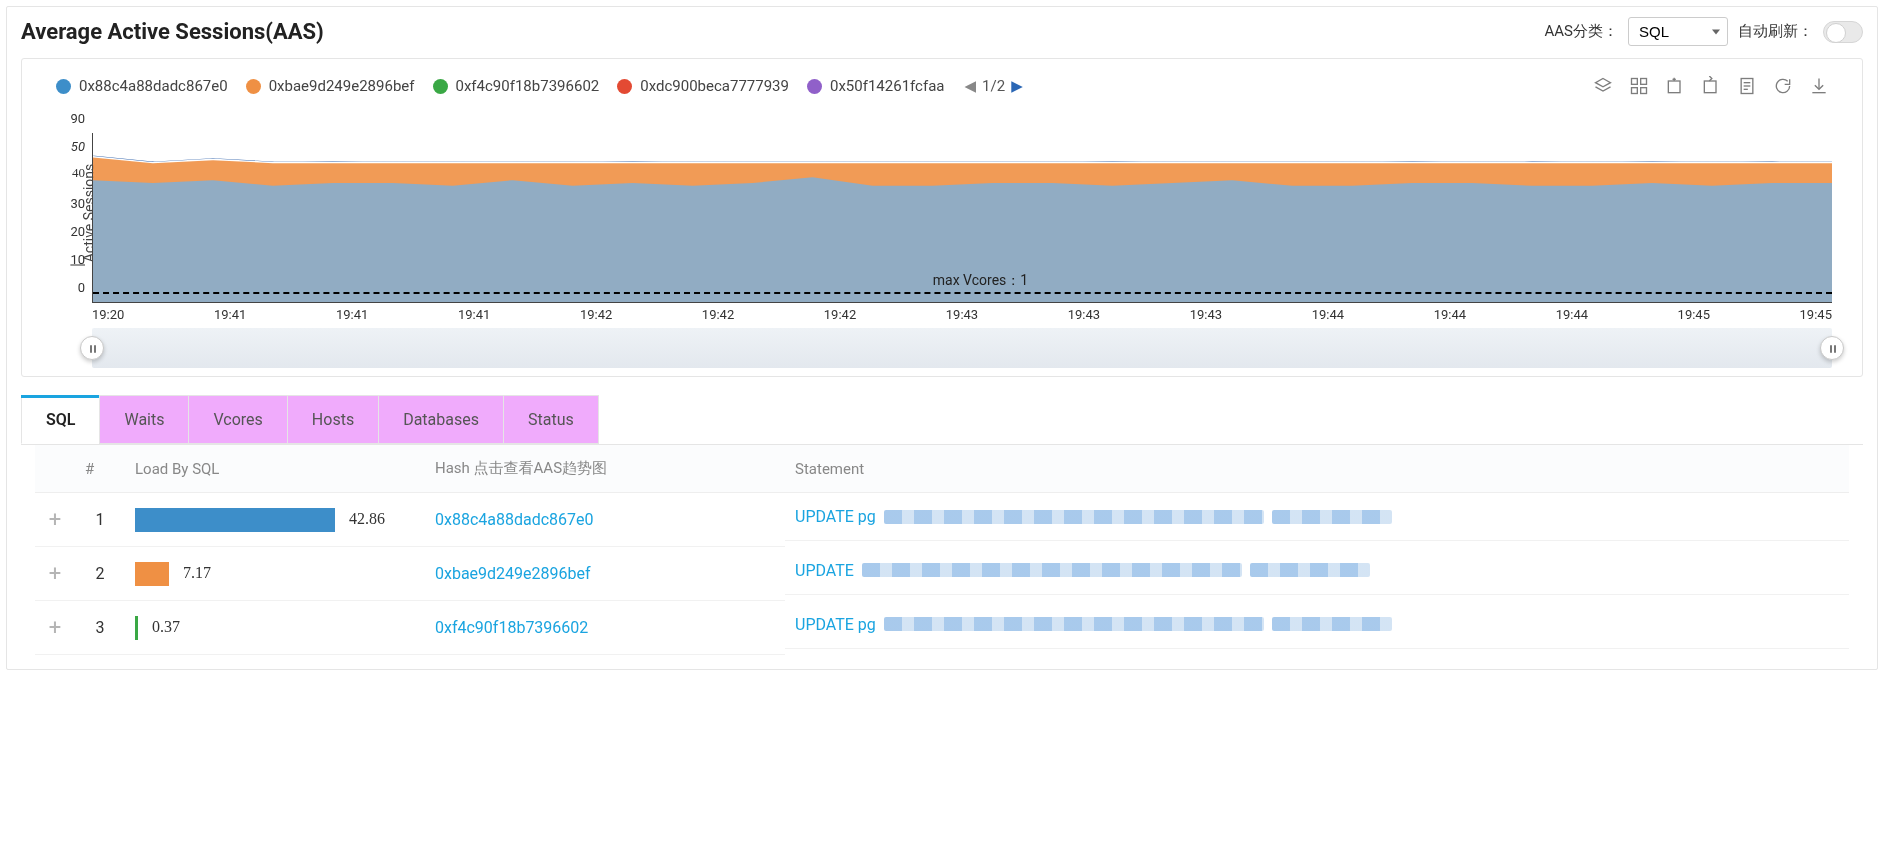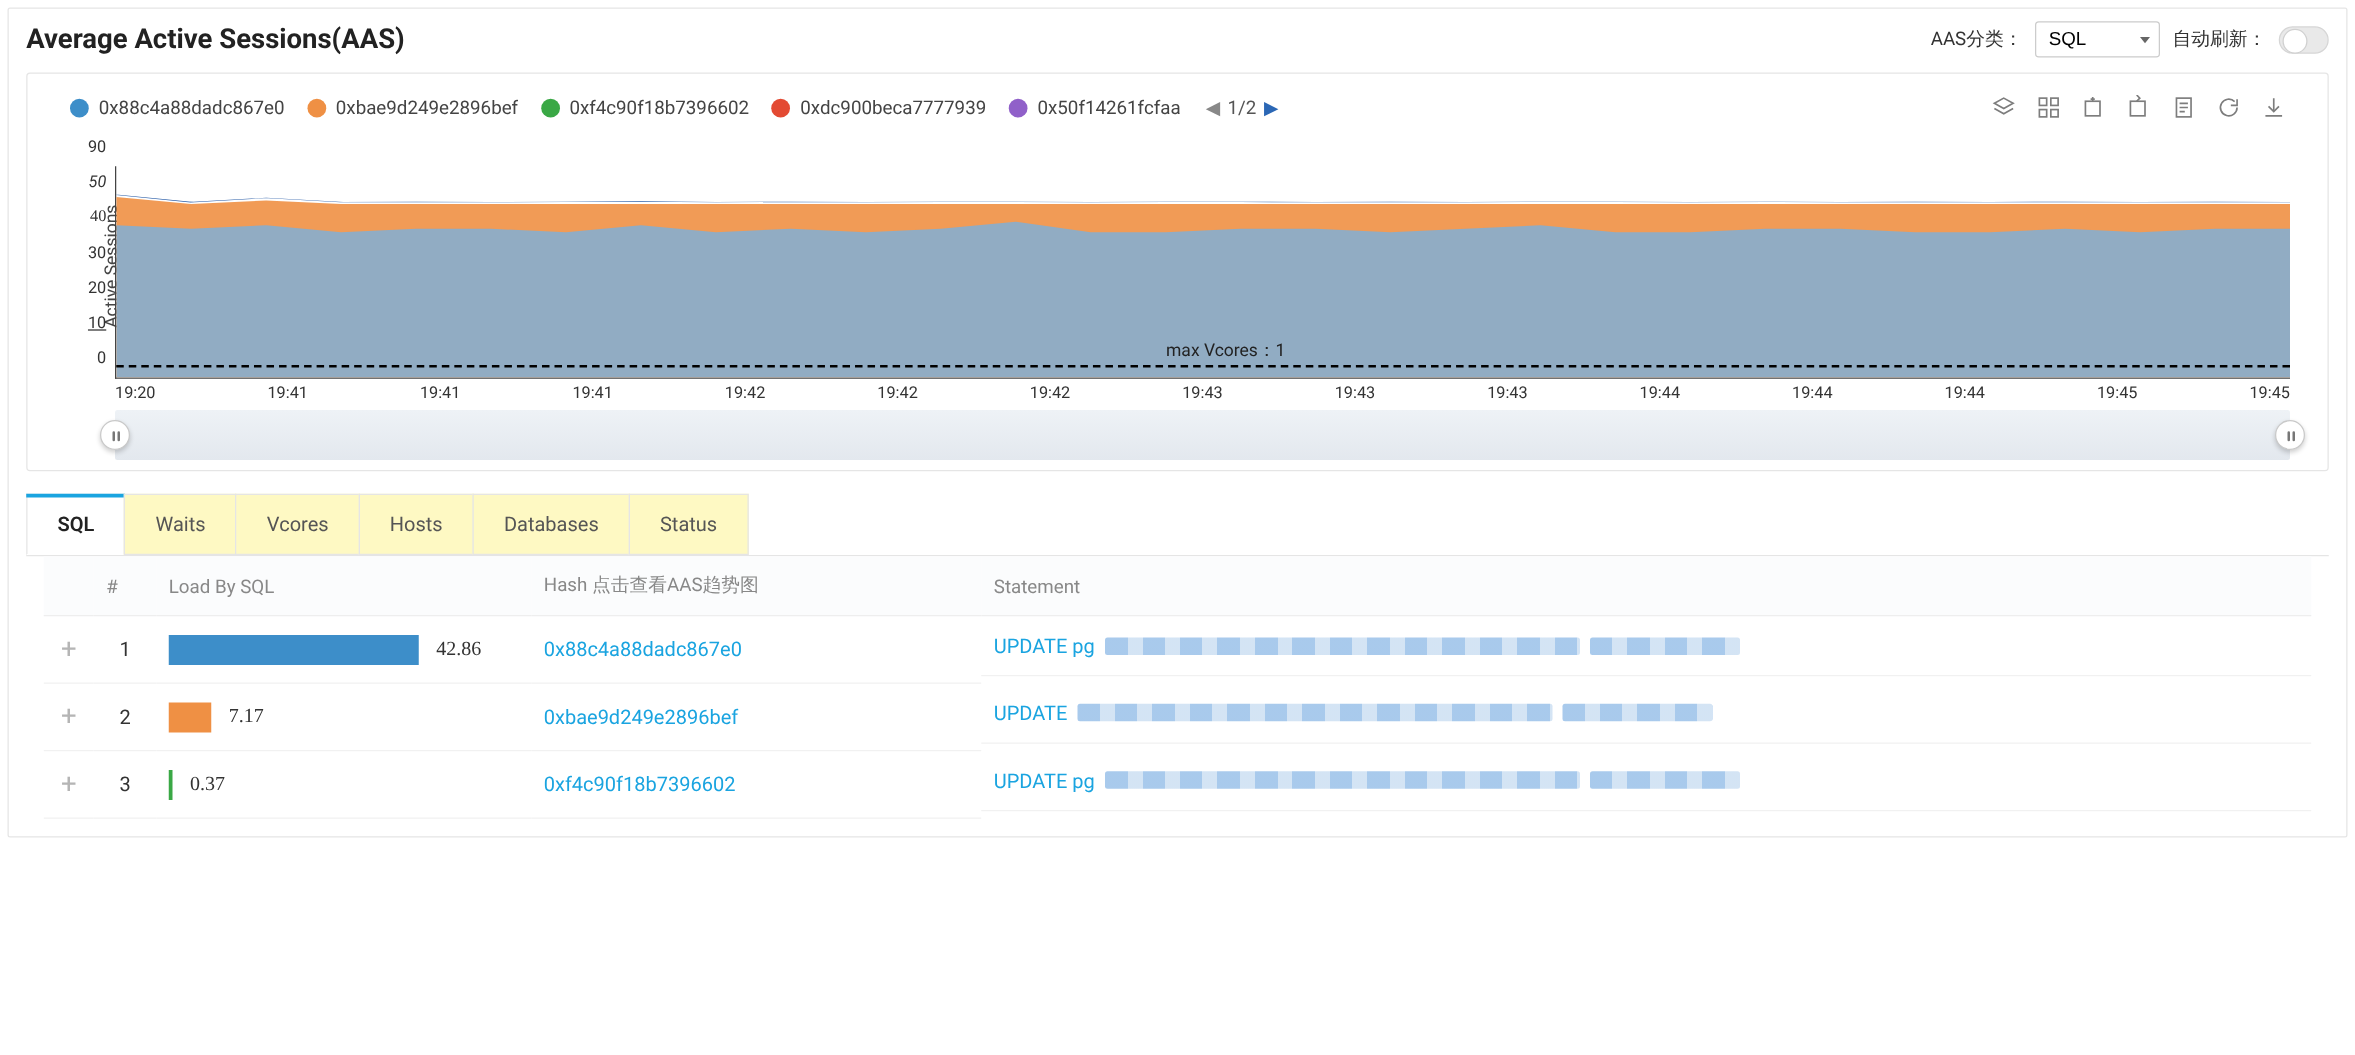--- a/index.html
+++ b/index.html
@@ -180,21 +180,21 @@
   .tabs {
     display:flex;
     border-bottom:1px solid #e5e5e5;
   }
   .tab {
     padding: 14px 24px;
     font-size:16px;
     color:#555;
     border:1px solid #e5e5e5;
     margin-right:-1px;
-    background:#fef9c3;
+    background:#f0abfc;
     cursor:pointer;
     position:relative;
   }
   .tab.active {
     background:#fff;
     color:#222;
     font-weight:600;
     border-bottom-color:#fff;
   }
   .tab.active::before {

